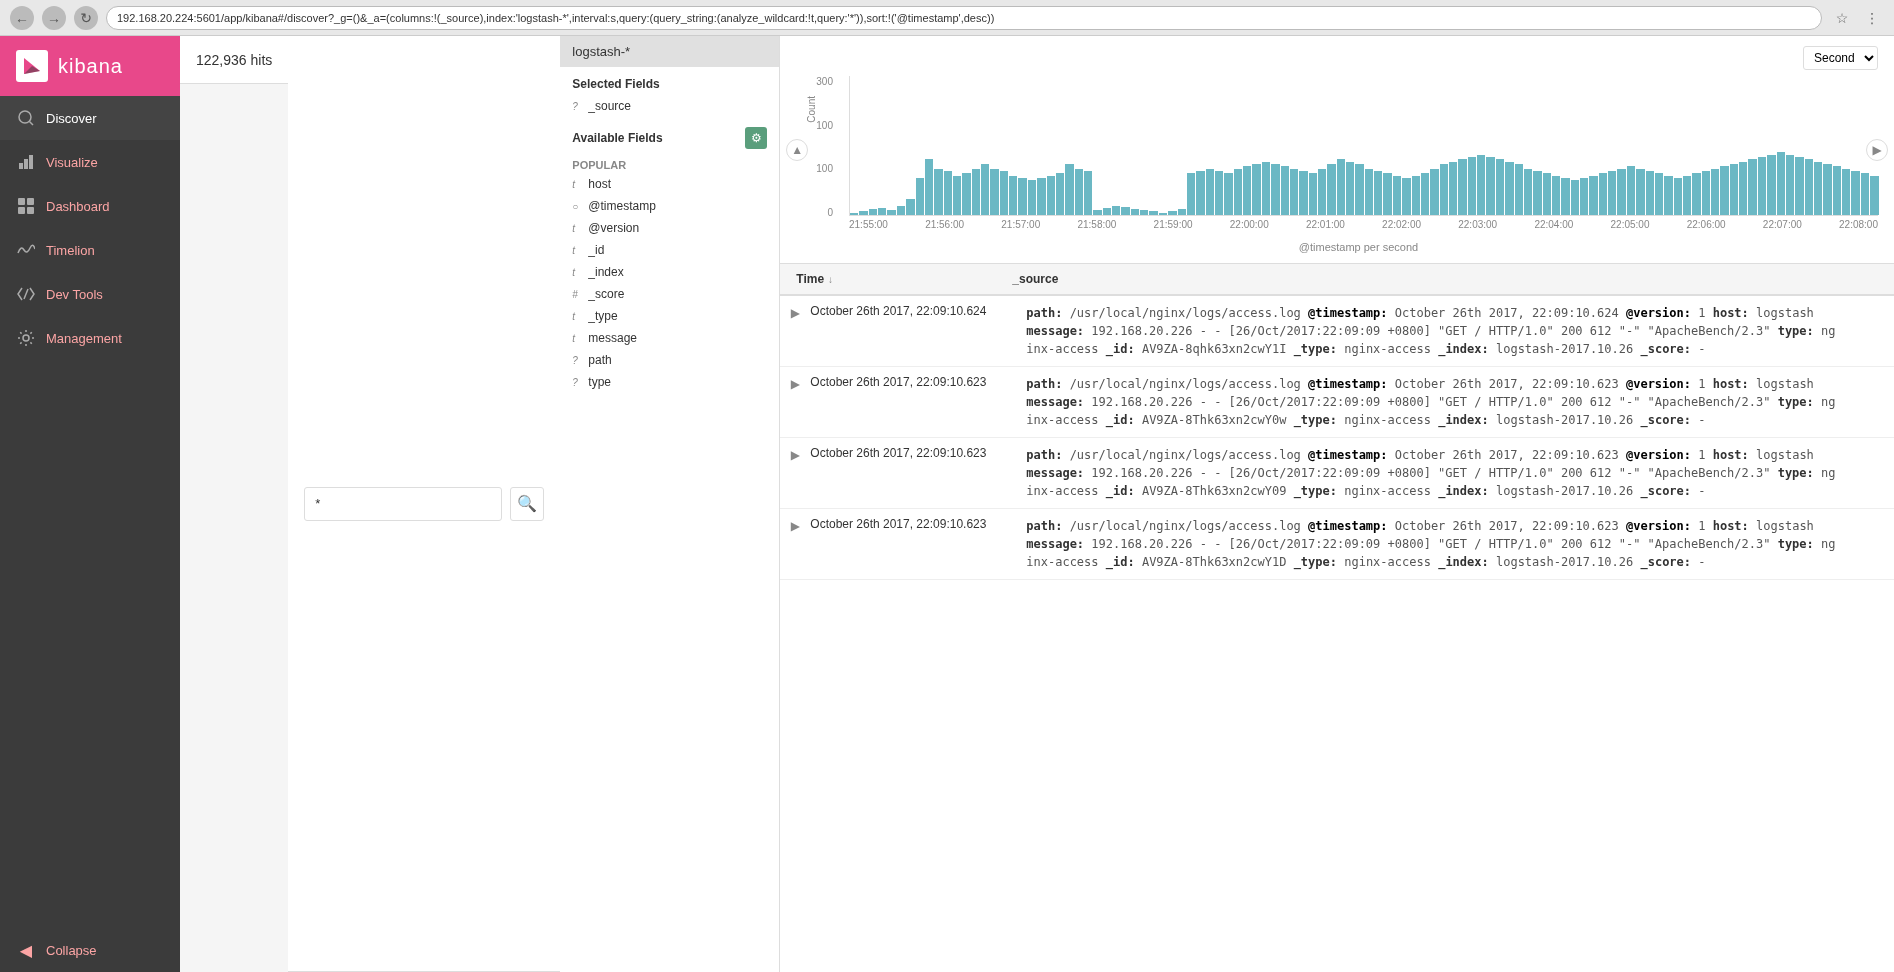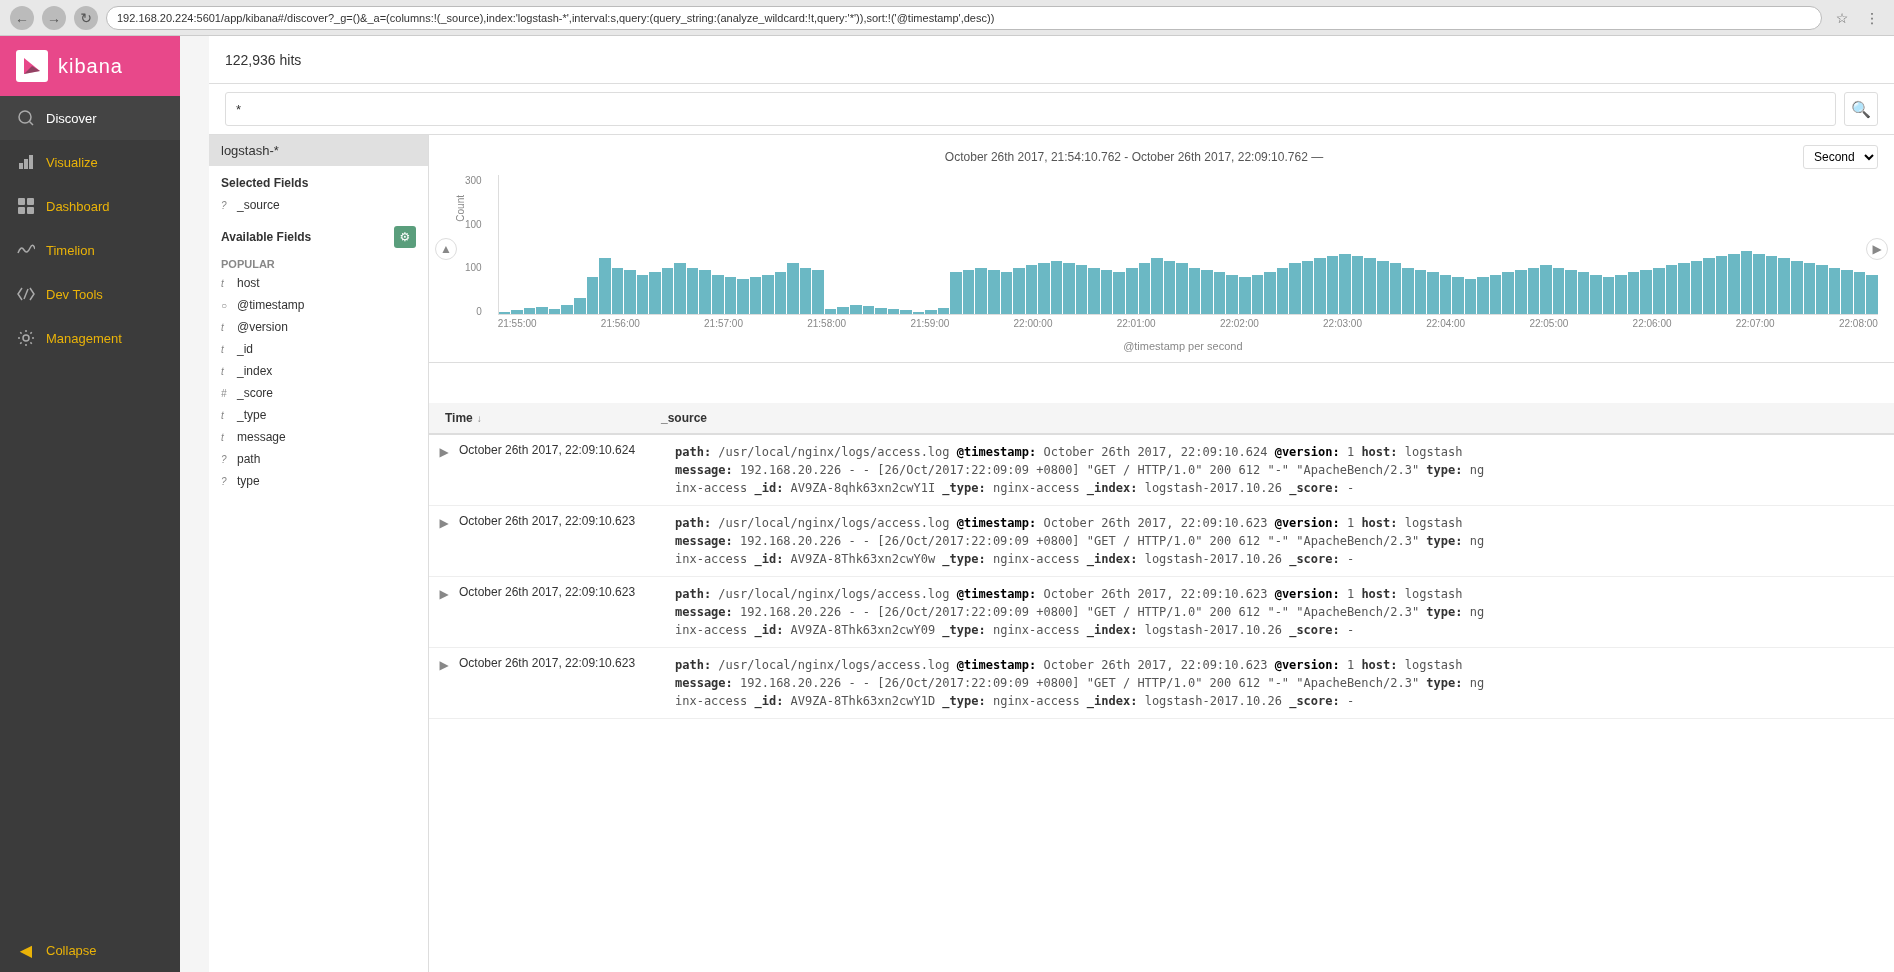--- a/index.html
+++ b/index.html
@@ -76,42 +76,41 @@
       color: white;
       font-size: 20px;
       font-weight: 300;
       letter-spacing: 1px;
     }
     .nav-item {
       display: flex;
       align-items: center;
       gap: 10px;
       padding: 12px 16px;
-      color: #eab308;
+      color: #fca5a5;
       cursor: pointer;
       transition: background 0.2s;
     }
     .nav-item.active { color: #fff; background: #444; }
     .nav-item .nav-icon {
       width: 20px; height: 20px;
       display: flex; align-items: center; justify-content: center;
       font-size: 16px;
     }
     .nav-item .nav-label { font-size: 13px; }
     .nav-bottom {
       margin-top: auto;
     }
 
     
     .main-content {
       flex: 1;
       display: flex;
-      flex-direction: column;
+      flex-direction: row;
       overflow: hidden;
-      padding-left: 29px;
     }
 
     
     .top-toolbar {
       background: white;
       border-bottom: 1px solid #ddd;
       padding: 0 16px;
       height: 48px;
       display: flex;
       align-items: center;
@@ -335,21 +334,20 @@
     }
     .table-header {
       display: flex;
       background: #f5f5f5;
       border-bottom: 2px solid #ddd;
       padding: 8px 16px;
       font-size: 12px;
       font-weight: 600;
       color: #333;
       gap: 16px;
-      margin-top: 40px;
     }
     .col-time { width: 200px; flex-shrink: 0; display: flex; align-items: center; gap: 4px; }
     .col-source { flex: 1; }
     .sort-arrow { color: #888; font-size: 10px; }
 
     .result-row {
       border-bottom: 1px solid #eee;
       display: flex;
       padding: 0;
     }
@@ -578,21 +576,20 @@
         </div>
       </div>
 
       <div class="chart-area">
 
         <div class="chart-container" style="position:relative;">
           <button class="collapse-btn" style="position:absolute;left:6px;top:50%;transform:translateY(-50%);z-index:2;">▲</button>
 
           <div class="chart-header">
             <div style="width:20px"></div>
-            <div class="chart-time-range">October 26th 2017, 21:54:10.762 - October 26th 2017, 22:09:10.762 —</div>
             <select class="interval-select">
               <option>Second</option>
             </select>
           </div>
 
           <div style="display:flex; margin-left:20px;">
             <div style="display:flex; flex-direction:column; align-items:flex-end; padding-right:6px; font-size:10px; color:#888; justify-content:space-between; height:160px; padding-bottom:18px;">
               <span>300</span>
               <span>100</span>
               <span>100</span>

